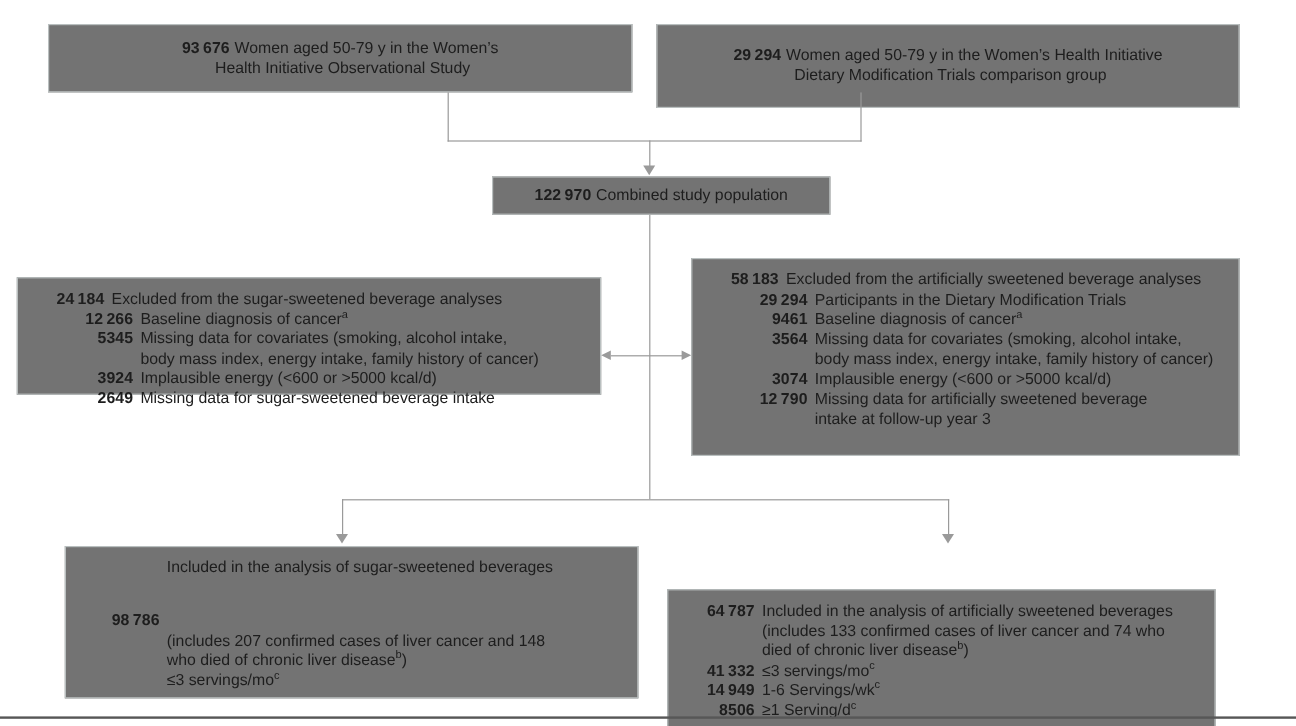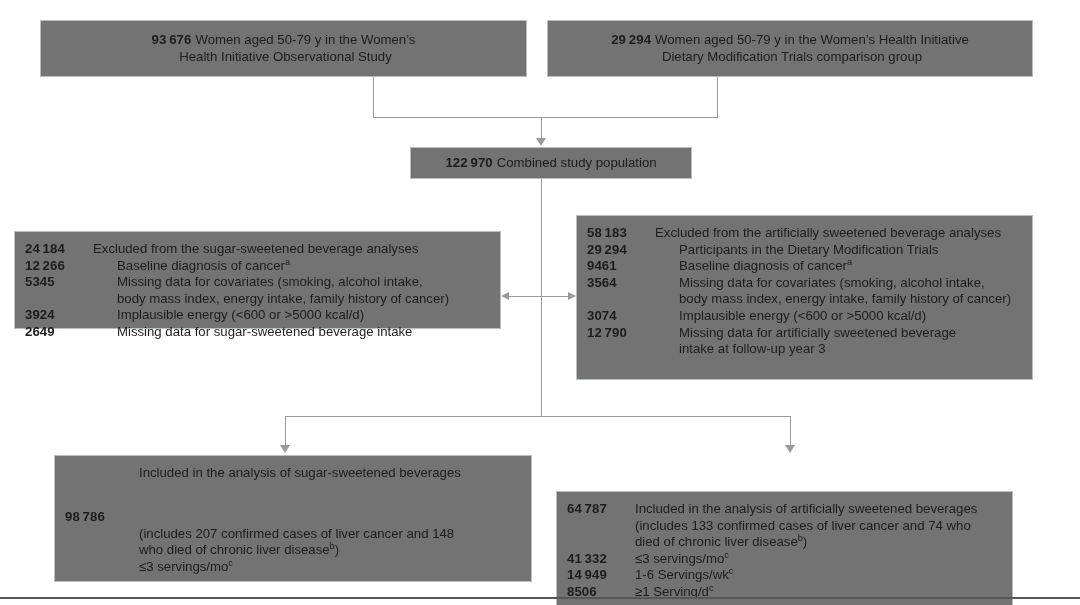--- a/index.html
+++ b/index.html
@@ -18,37 +18,37 @@
     border: 1px solid #b9bfbf;
     font-size: 13.2px;
     line-height: 16.6px;
     color: #1d1d1d;
   }
 
   
   .row { display: flex; align-items: flex-start; }
   .num {
     font-weight: bold;
-    text-align: left;
+    text-align: right;
     flex: 0 0 auto;
     white-space: nowrap;
     letter-spacing: 0.1px;
   }
   .txt { flex: 1 1 auto; padding-left: 6px; }
   .sup { font-size: 9.2px; vertical-align: super; line-height: 0; }
 
   
   .box.centered { display: flex; align-items: center; justify-content: center; }
   .box.centered .inner { text-align: center; }
   .box.centered .inner .num { display: inline; text-align: right; }
   .box.centered .inner .txt { display: inline; padding-left: 4px; }
 
   
   #box-obs        { left: 40px;  top: 20px;  width: 487px; height: 57px; }
-  #box-dmt        { left: 547px; top: 20px;  width: 486px; height: 57px; }
+  #box-dmt        { left: 547px; top: 20px;  width: 486px; height: 70px; }
   #box-combined   { left: 410px; top: 147px; width: 282px; height: 32px; }
   #box-excl-ssb   { left: 14px;  top: 231px; width: 487px; height: 98px; padding: 9px 10px 0 10px; }
   #box-excl-asb   { left: 576px; top: 215px; width: 457px; height: 165px; padding: 9px 10px 0 10px; }
   #box-incl-ssb   { left: 54px;  top: 455px; width: 478px; height: 127px; padding: 9px 10px 0 10px; }
   #box-incl-asb   { left: 556px; top: 455px; width: 457px; height: 127px; padding: 9px 10px 12px 10px; margin-top: 36px; }
 
   
   #box-excl-ssb .num { width: 62px; }
   #box-excl-ssb .row.indent .num { width: 86px; }
   #box-excl-asb .num { width: 62px; }

